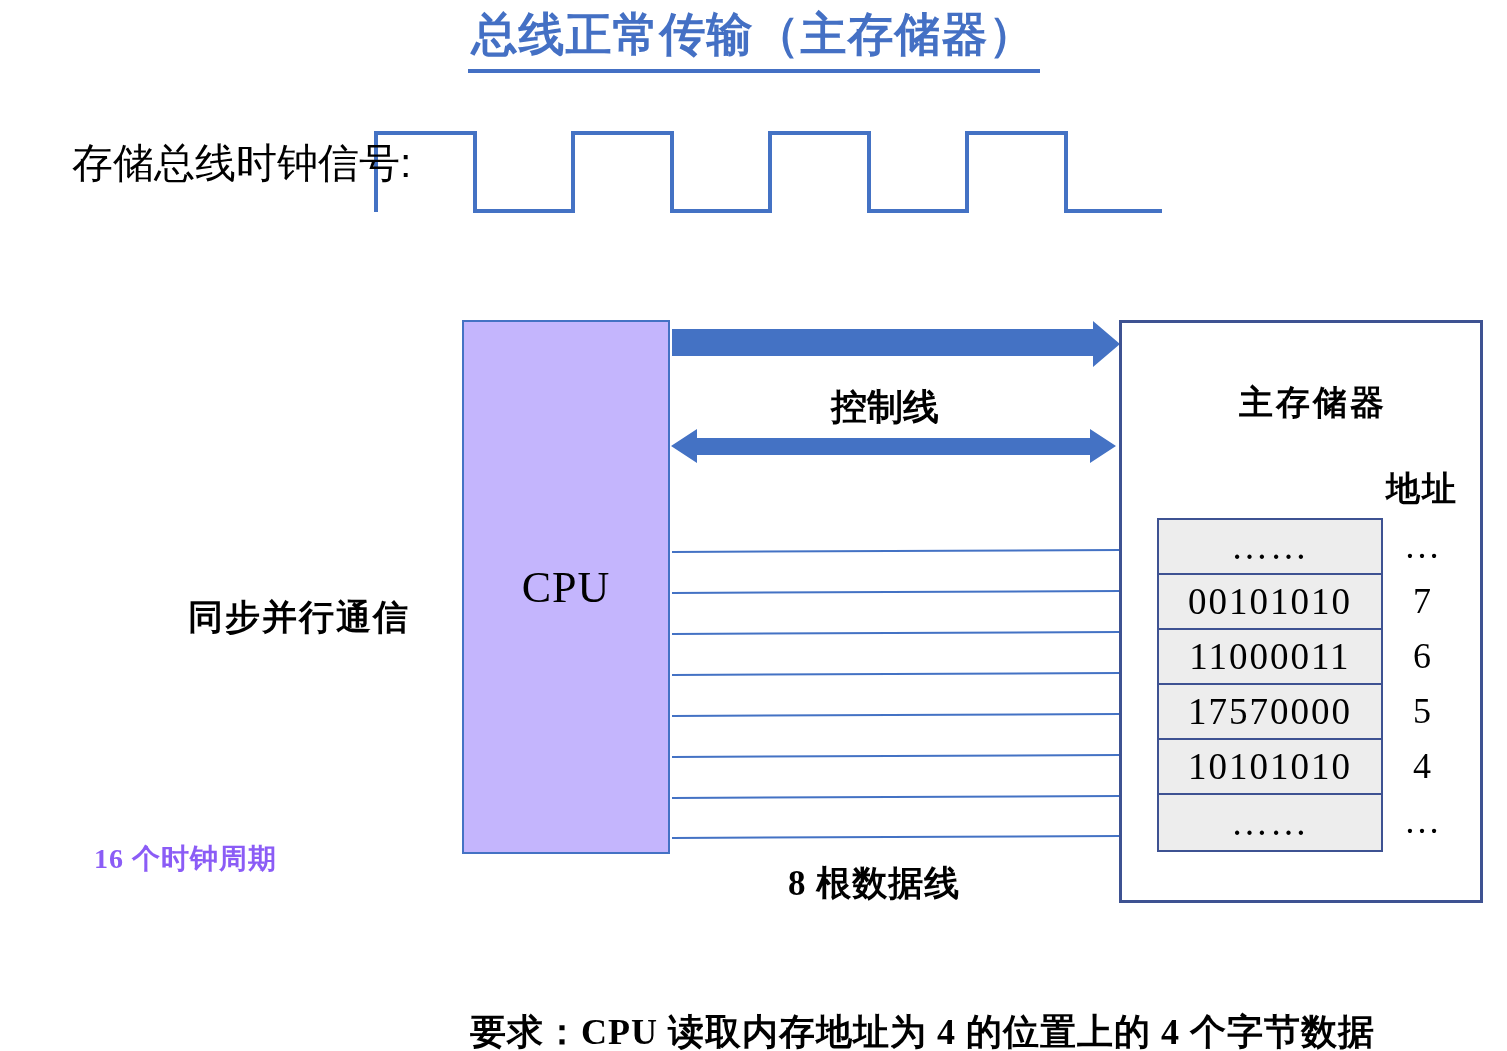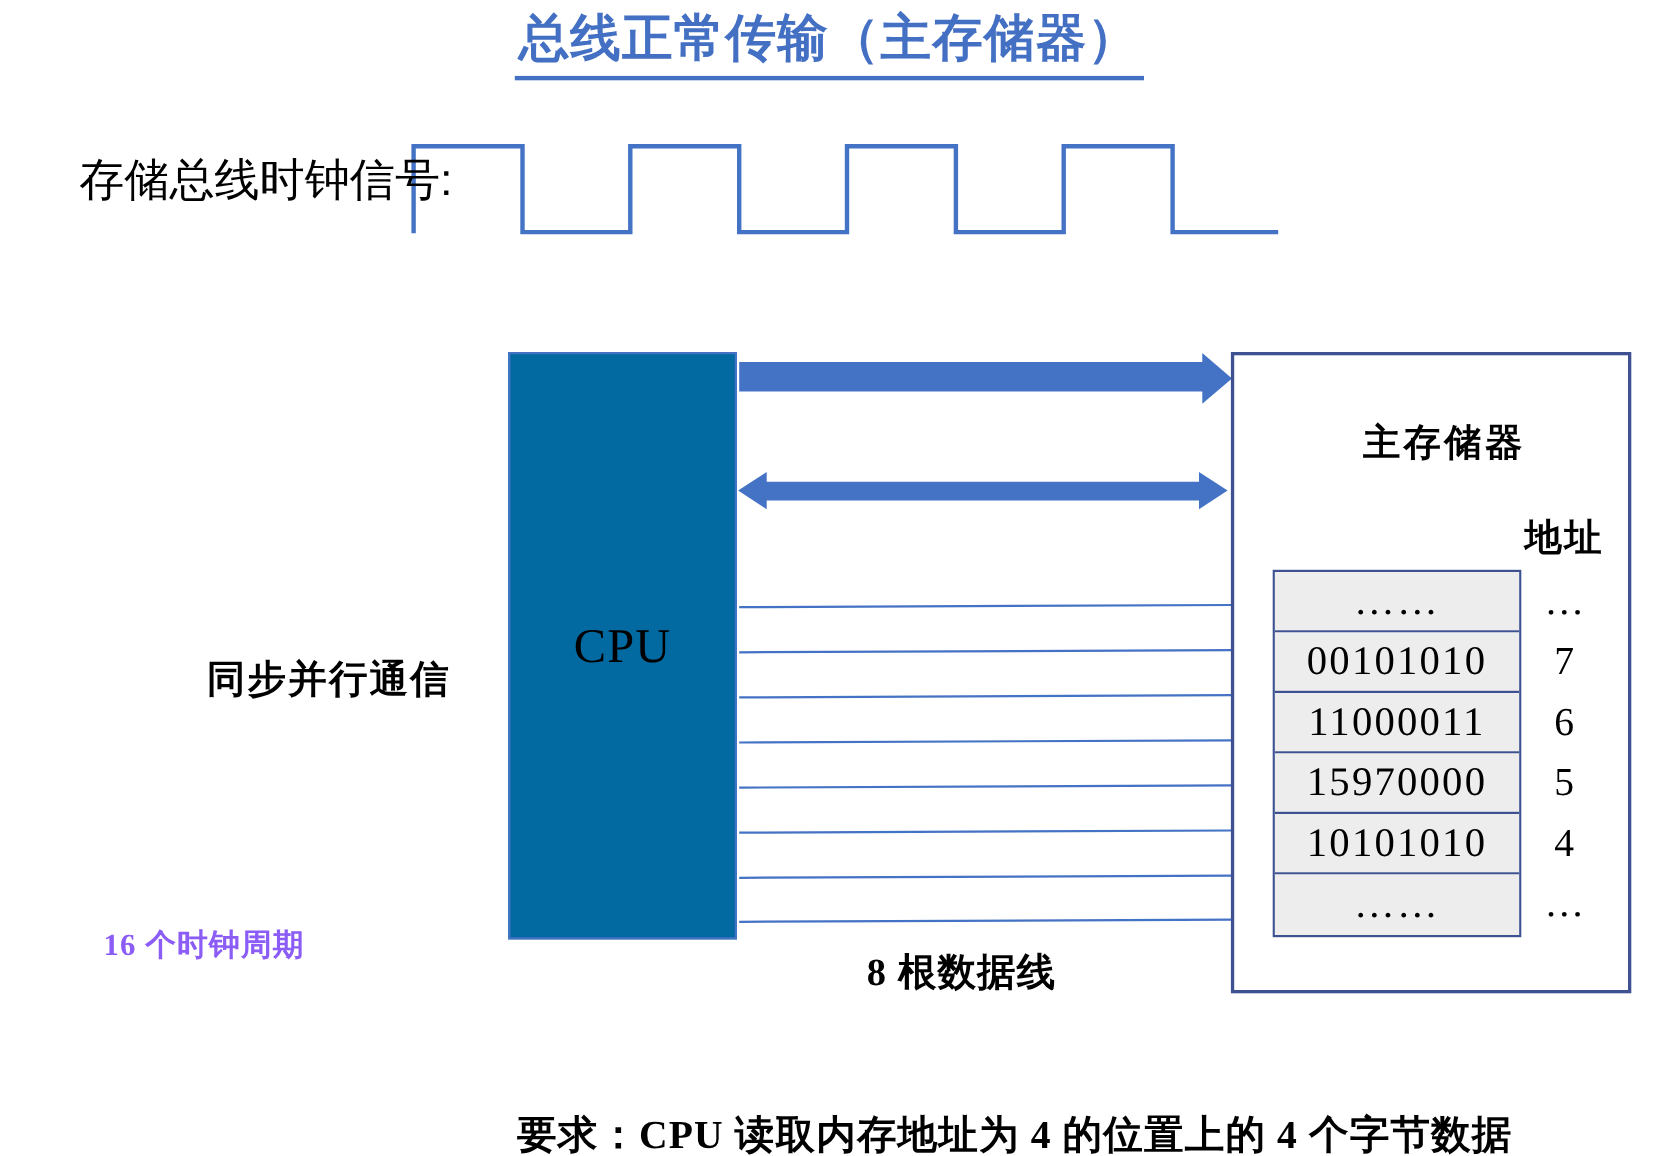--- a/index.html
+++ b/index.html
@@ -20,21 +20,21 @@
     font-family:"Liberation Sans","DejaVu Sans",sans-serif;
     margin-left:48px;
   }
 
   .bus-label{position:absolute;width:160px;text-align:center;font-size:36px;font-weight:bold;}
   .bus-label.addr{left:805px;top:278px;}
   .bus-label.ctrl{left:805px;top:383px;}
 
   .cpu-box{
     position:absolute;left:462px;top:320px;width:208px;height:534px;
-    background:#0369a1;border:2px solid #4472C4;box-sizing:border-box;
+    background:#c4b5fd;border:2px solid #4472C4;box-sizing:border-box;
     display:flex;align-items:center;justify-content:center;
     font-size:44px;letter-spacing:1px;
   }
 
   .mem-box{
     position:absolute;left:1119px;top:320px;width:364px;height:583px;
     border:3px solid #3E5292;box-sizing:border-box;background:transparent;
   }
   .mem-title{position:absolute;left:1119px;top:380px;width:364px;text-align:center;
     font-size:34px;font-weight:bold;letter-spacing:3px;margin-left:12px;}
@@ -88,34 +88,35 @@
       <line x1="672" y1="838" x2="1121" y2="836"></line>
     </g>
   </svg>
 
   <div class="title-wrap">
     <span class="title">总线正常传输（主存储器）</span>
   </div>
 
   <div class="clock-label">存储总线时钟信号:</div>
 
+  <div class="bus-label ctrl">控制线</div>
 
   <div class="cpu-box">
     <span>CPU</span>
   </div>
 
   <div class="mem-box"></div>
   <div class="mem-title">主存储器</div>
   <div class="addr-header">地址</div>
 
   <div class="mem-table">
     <div class="mem-cell">……</div>
     <div class="mem-cell">00101010</div>
     <div class="mem-cell">11000011</div>
-    <div class="mem-cell">15970000</div>
+    <div class="mem-cell">17570000</div>
     <div class="mem-cell">10101010</div>
     <div class="mem-cell">……</div>
   </div>
 
   <div class="addr-col">
     <div class="addr-cell">…</div>
     <div class="addr-cell">7</div>
     <div class="addr-cell">6</div>
     <div class="addr-cell">5</div>
     <div class="addr-cell">4</div>

